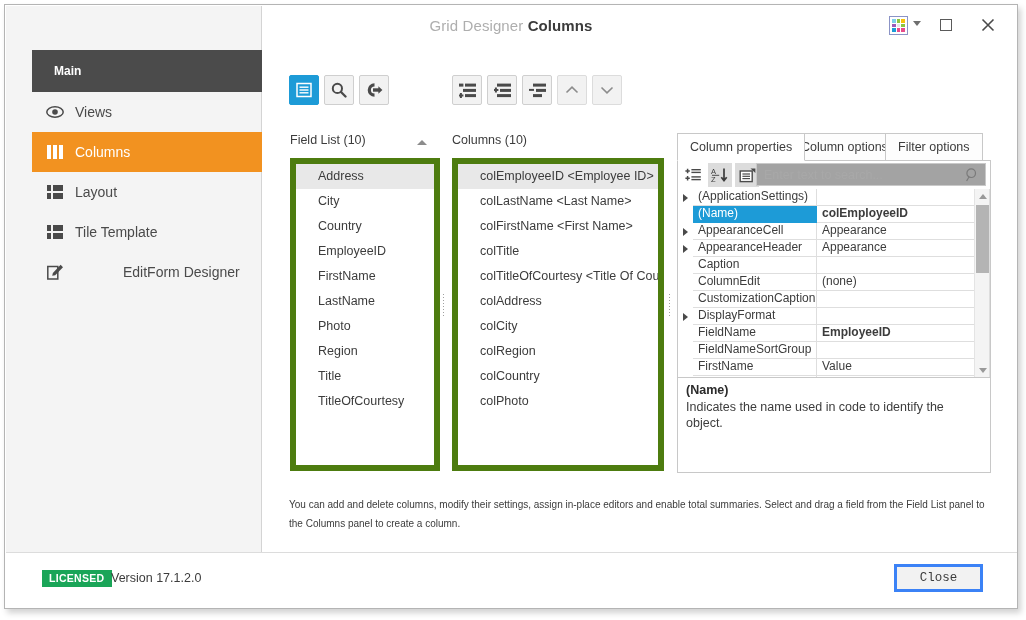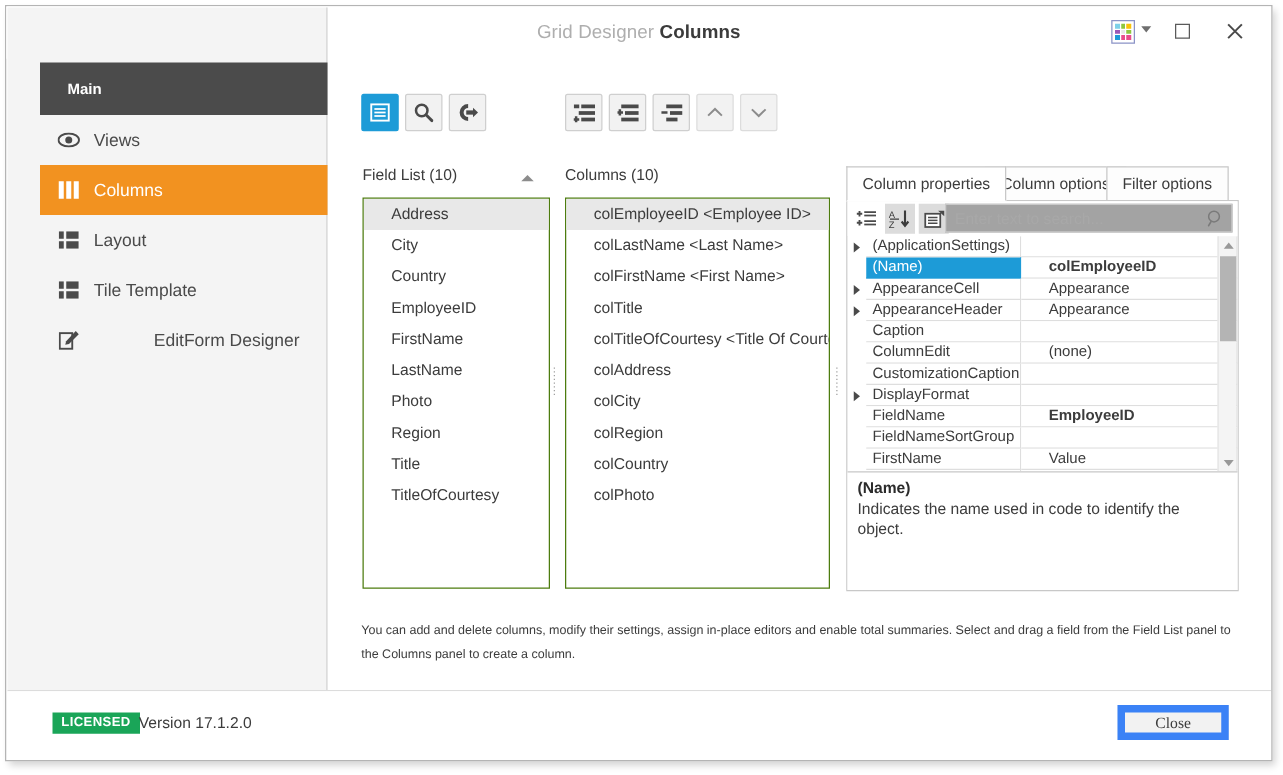--- a/index.html
+++ b/index.html
@@ -127,21 +127,21 @@
     position: absolute;
     width: 0; height: 0;
     border-left: 5px solid transparent;
     border-right: 5px solid transparent;
     border-bottom: 5px solid #8c8c8c;
     cursor: default;
   }
 
   .listbox {
     position: absolute;
-    border: 1px solid #4d7c0f;
+    border: 6px solid #4d7c0f;
     background: #ffffff;
     overflow: hidden;
   }
   .listrow {
     height: 25px;
     line-height: 25px;
     padding-left: 22px;
     font-size: 12.5px;
     color: #3c3c3c;
     white-space: nowrap;
@@ -246,21 +246,21 @@
     border-top: 0; border-left: 0;
     padding-left: 5px;
     line-height: 15px;
     overflow: hidden; white-space: nowrap;
     background: #ffffff;
   }
   .prow .pval {
     flex: 1 1 auto;
     border-bottom: 1px solid #dedede;
     border-right: 1px solid #dedede;
-    padding-left: 22px;
+    padding-left: 5px;
     line-height: 15px;
     overflow: hidden; white-space: nowrap;
     background: #ffffff;
   }
   .prow.sel .pname { background: #1d9bd7; color: #ffffff; border-color: #1d9bd7; }
   .prow .pval.bold { font-weight: bold; }
 
   #prop-scroll {
     position: absolute; right: 1px; top: 28px;
     width: 15px; height: 188px;
@@ -324,25 +324,25 @@
     line-height: 17px;
     letter-spacing: 0.3px;
   }
   #version {
     position: absolute; left: 105px; top: 17px;
     font-size: 12.5px; color: #3c3c3c; line-height: 17px;
   }
   #close-btn {
     position: absolute; left: 888px; top: 11px;
     width: 89px; height: 28px;
-    border: 6px solid #3b82f6;
+    border: 3px solid #3b82f6;
     background: #f2f2f2;
     font-size: 12.5px;
     color: #3c3c3c;
-    font-family: Liberation Serif, serif;
+    font-family: Liberation Mono, monospace;
     cursor: default;
   }
 </style>
 </head>
 <body>
 
 <div id="window">
 
   <div id="titlebar">
     <div id="title-text">

